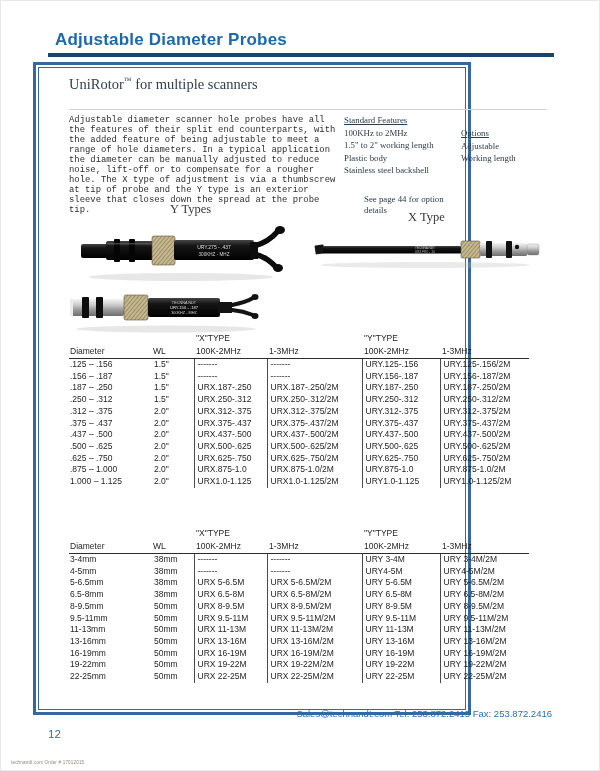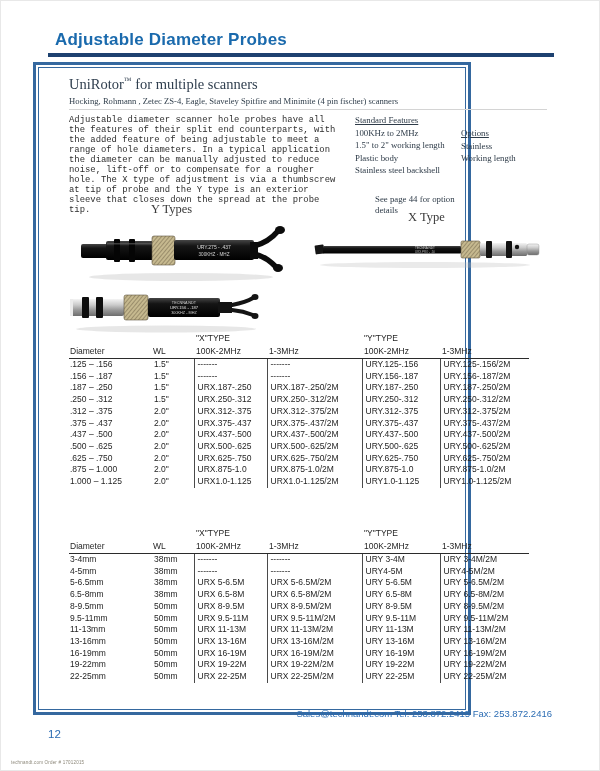--- a/index.html
+++ b/index.html
@@ -25,27 +25,27 @@
   .product-name { position:absolute; left:30px; top:8px; font-family:"Liberation Serif",serif; font-size:14.5px; color:#2f3e4e; }
   .product-name sup { font-size:8px; }
   .product-sub { position:absolute; left:30px; top:28px; font-family:"Liberation Serif",serif; font-size:8.6px; color:#33414e; }
   .sub-rule { position:absolute; left:30px; top:41px; width:478px; height:1px; background:#d4d4d4; }
 
   .description {
     position:absolute; left:30px; top:47px; width:276px;
     font-family:Liberation Mono, monospace; font-size:8.9px; line-height:10px; color:#2e2e2e;
   }
   .col-head { text-decoration:underline; }
-  .features { position:absolute; left:316px; top:47px; width:115px; font-family:"Liberation Serif",serif; font-size:8.8px; line-height:11px; color:#2e3b48; }
+  .features { position:absolute; left:305px; top:47px; width:115px; font-family:"Liberation Serif",serif; font-size:8.8px; line-height:11px; color:#2e3b48; }
   .features div, .options div { margin-bottom:1.5px; }
   .features .note { margin-top:18px;margin-left:20px; }
   .options { position:absolute; left:422px; top:47px; width:90px; font-family:"Liberation Serif",serif; font-size:8.8px; line-height:11px; color:#2e3b48;margin-top:13px; }
 
   .probe-group-label { position:absolute; font-family:"Liberation Serif",serif; font-size:12.5px; color:#3a3a3a; }
-  .y-types-label { left:112px; top:134px; }
+  .y-types-label { left:131px; top:134px; }
   .x-type-label  { left:369px; top:142px; }
   .probe { position:absolute; }
   .probe-y1 { left:37px;  top:153px; }
   .probe-y2 { left:27px;  top:216px; }
   .probe-x  { left:274px; top:166px; }
 
   .spec-table { position:absolute; left:30px; }
   .spec-table-1 { top:264px; }
   .spec-table-2 { top:459px; }
   .spec-table table { border-collapse:collapse; table-layout:fixed; width:460px; font-size:8.5px; color:#1f1f1f; }
@@ -87,37 +87,36 @@
     </pattern>
   </defs>
 </svg>
 
 <div class="page-title">Adjustable Diameter Probes</div>
 <div class="title-rule"></div>
 
 <div class="main-box">
 
   <div class="product-name"><span>UniRotor</span><sup>™</sup><span> for multiple scanners</span></div>
-  <div class="product-sub">Hocking, Rohmann , Zetec ZS-4, Eagle, Staveley Spitfire and Minimite (4 pin fischer) scanners</div>
   <div class="sub-rule"></div>
 
   <p class="description">Adjustable diameter scanner hole probes have all the features of their split end counterparts, with the added feature of being adjustable to meet a range of hole diameters. In a typical application the diameter can be manually adjusted to reduce noise, lift-off or to compensate for a rougher hole. The X type of adjustment is via a thumbscrew at tip of probe and the Y type is an exterior sleeve that closes down the spread at the probe tip.</p>
 
   <div class="features">
     <div class="col-head">Standard Features</div>
     <div>100KHz to 2MHz</div>
     <div>1.5" to 2" working length</div>
     <div>Plastic body</div>
     <div>Stainless steel backshell</div>
     <div class="note">See page 44 for option details</div>
   </div>
 
   <div class="options">
     <div class="col-head">Options</div>
-    <div>Stainless</div>
+    <div>Adjustable</div>
     <div>Working length</div>
   </div>
 
   <div class="probe-group-label y-types-label">Y Types</div>
   <div class="probe-group-label x-type-label">X Type</div>
 
   <svg class="probe probe-y1" width="212" height="62" viewBox="0 0 212 62">
     <ellipse cx="105" cy="56" rx="92" ry="4" fill="#bbb" opacity="0.35"></ellipse>
     <rect x="5" y="23" width="28" height="14" rx="2" fill="url(#blackbody)"></rect>
     <rect x="30" y="20" width="48" height="19" rx="2" fill="url(#blackbody)"></rect>

